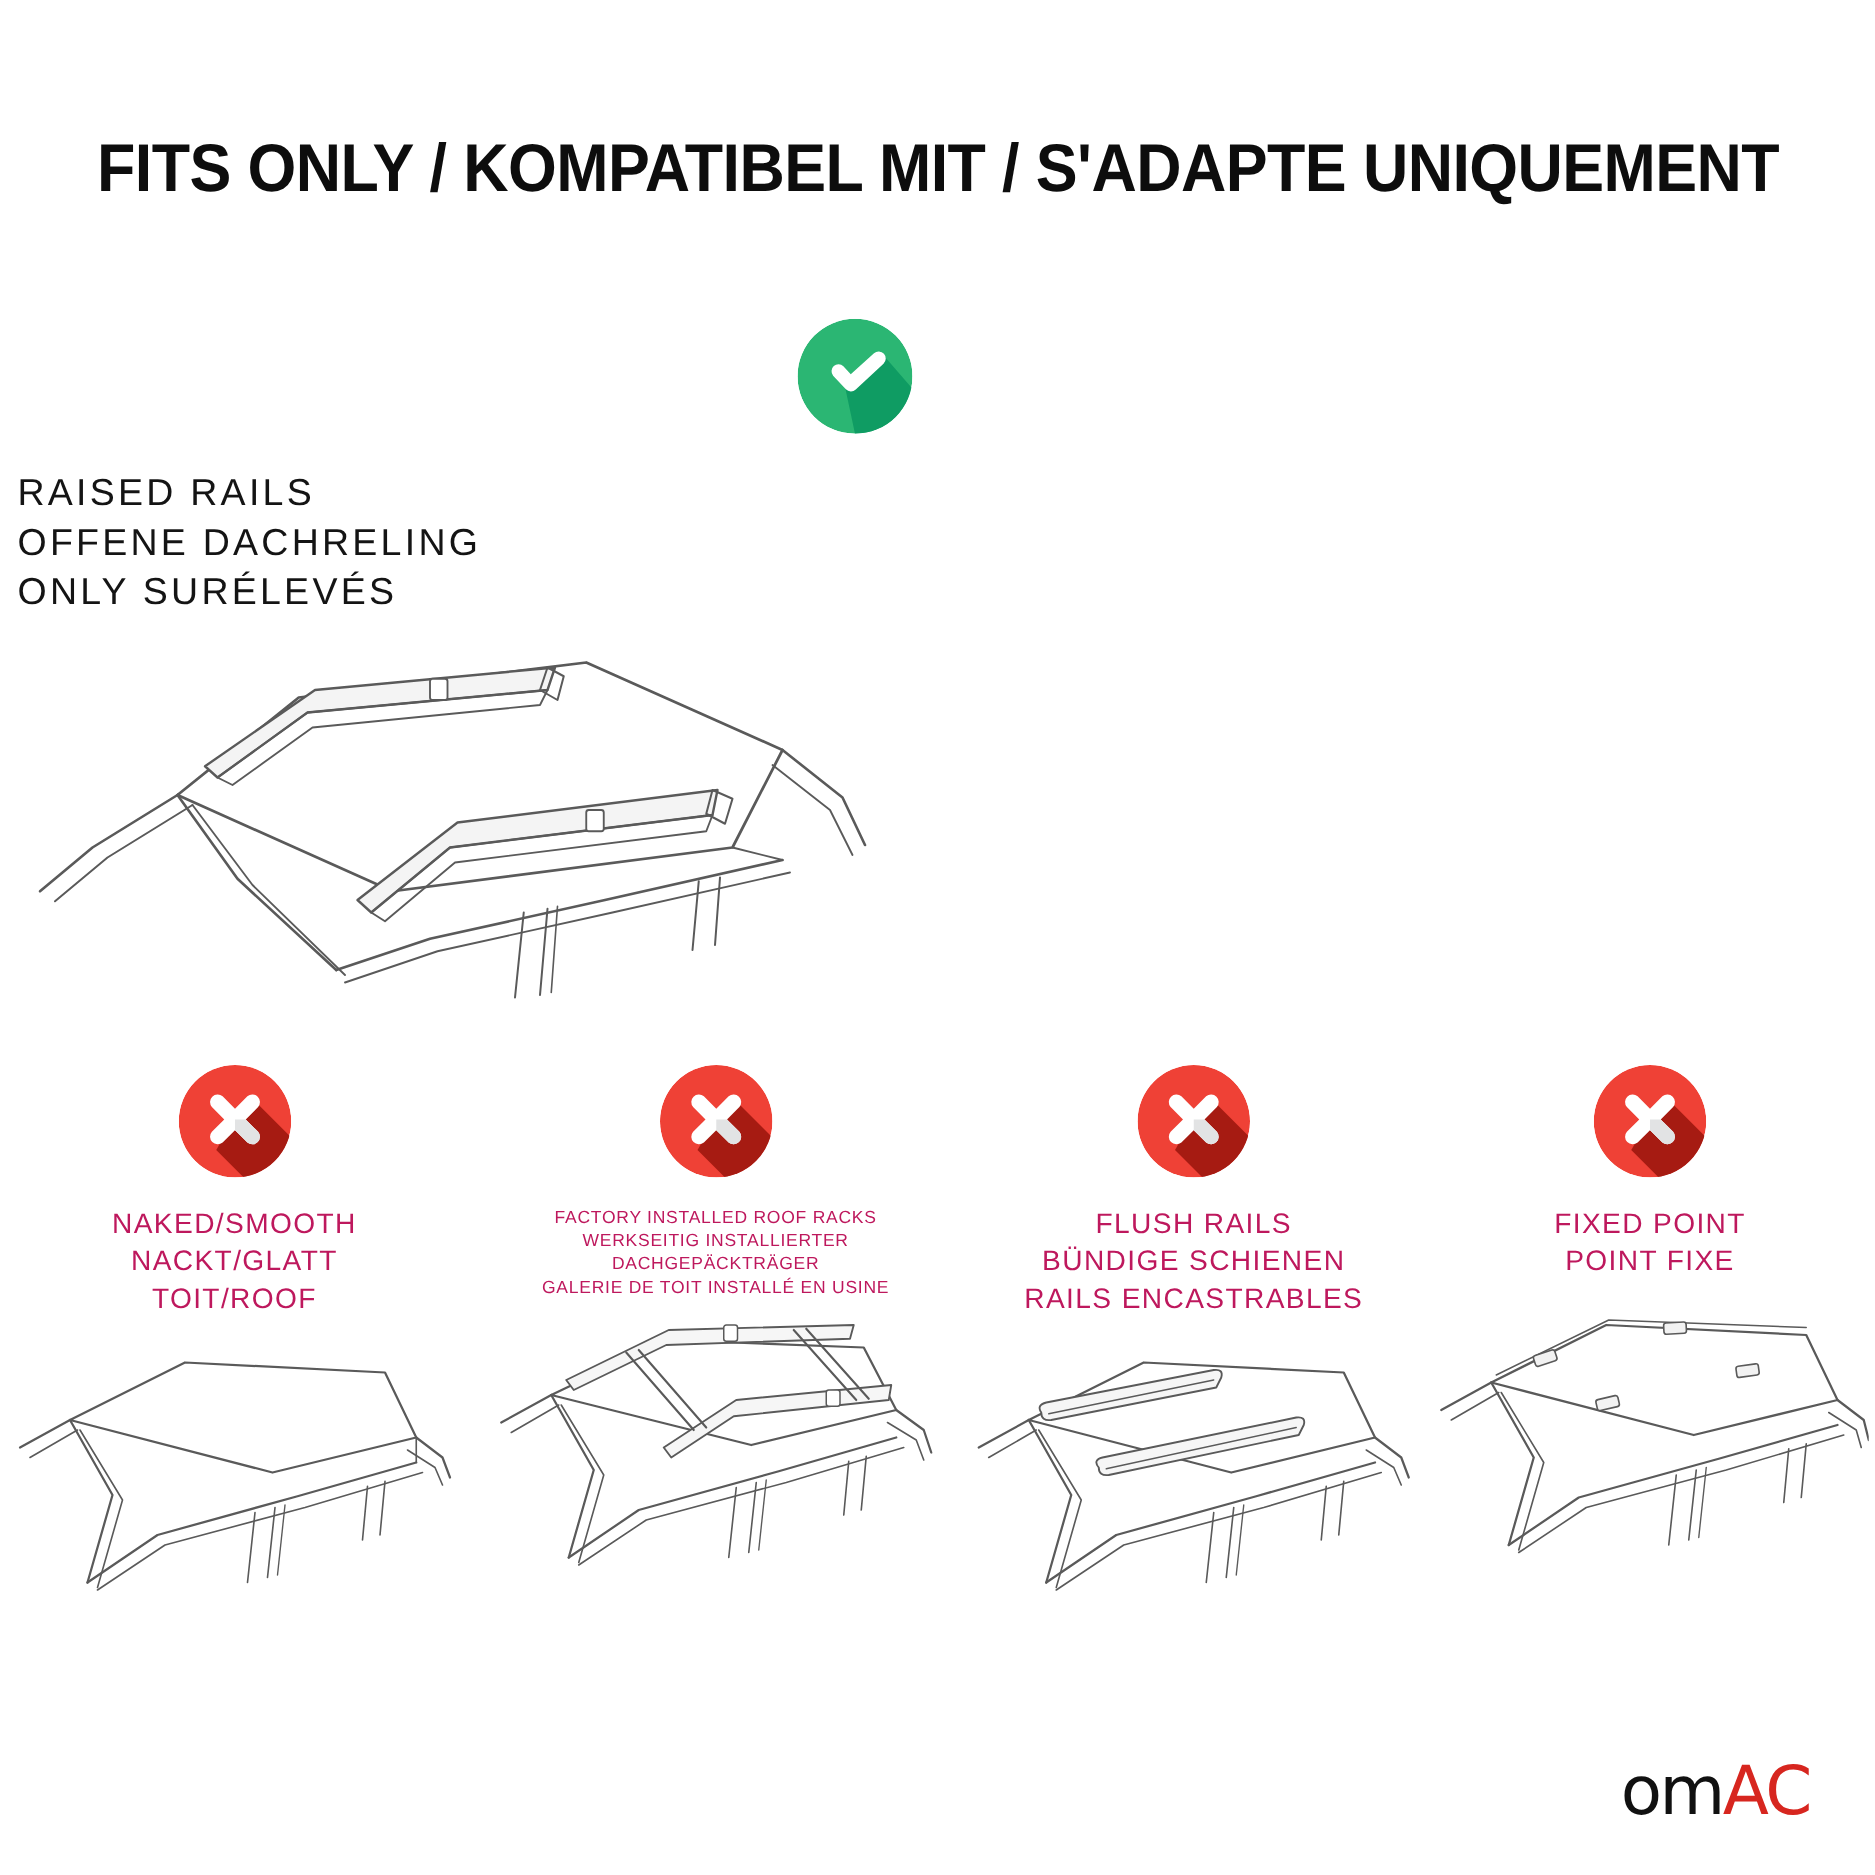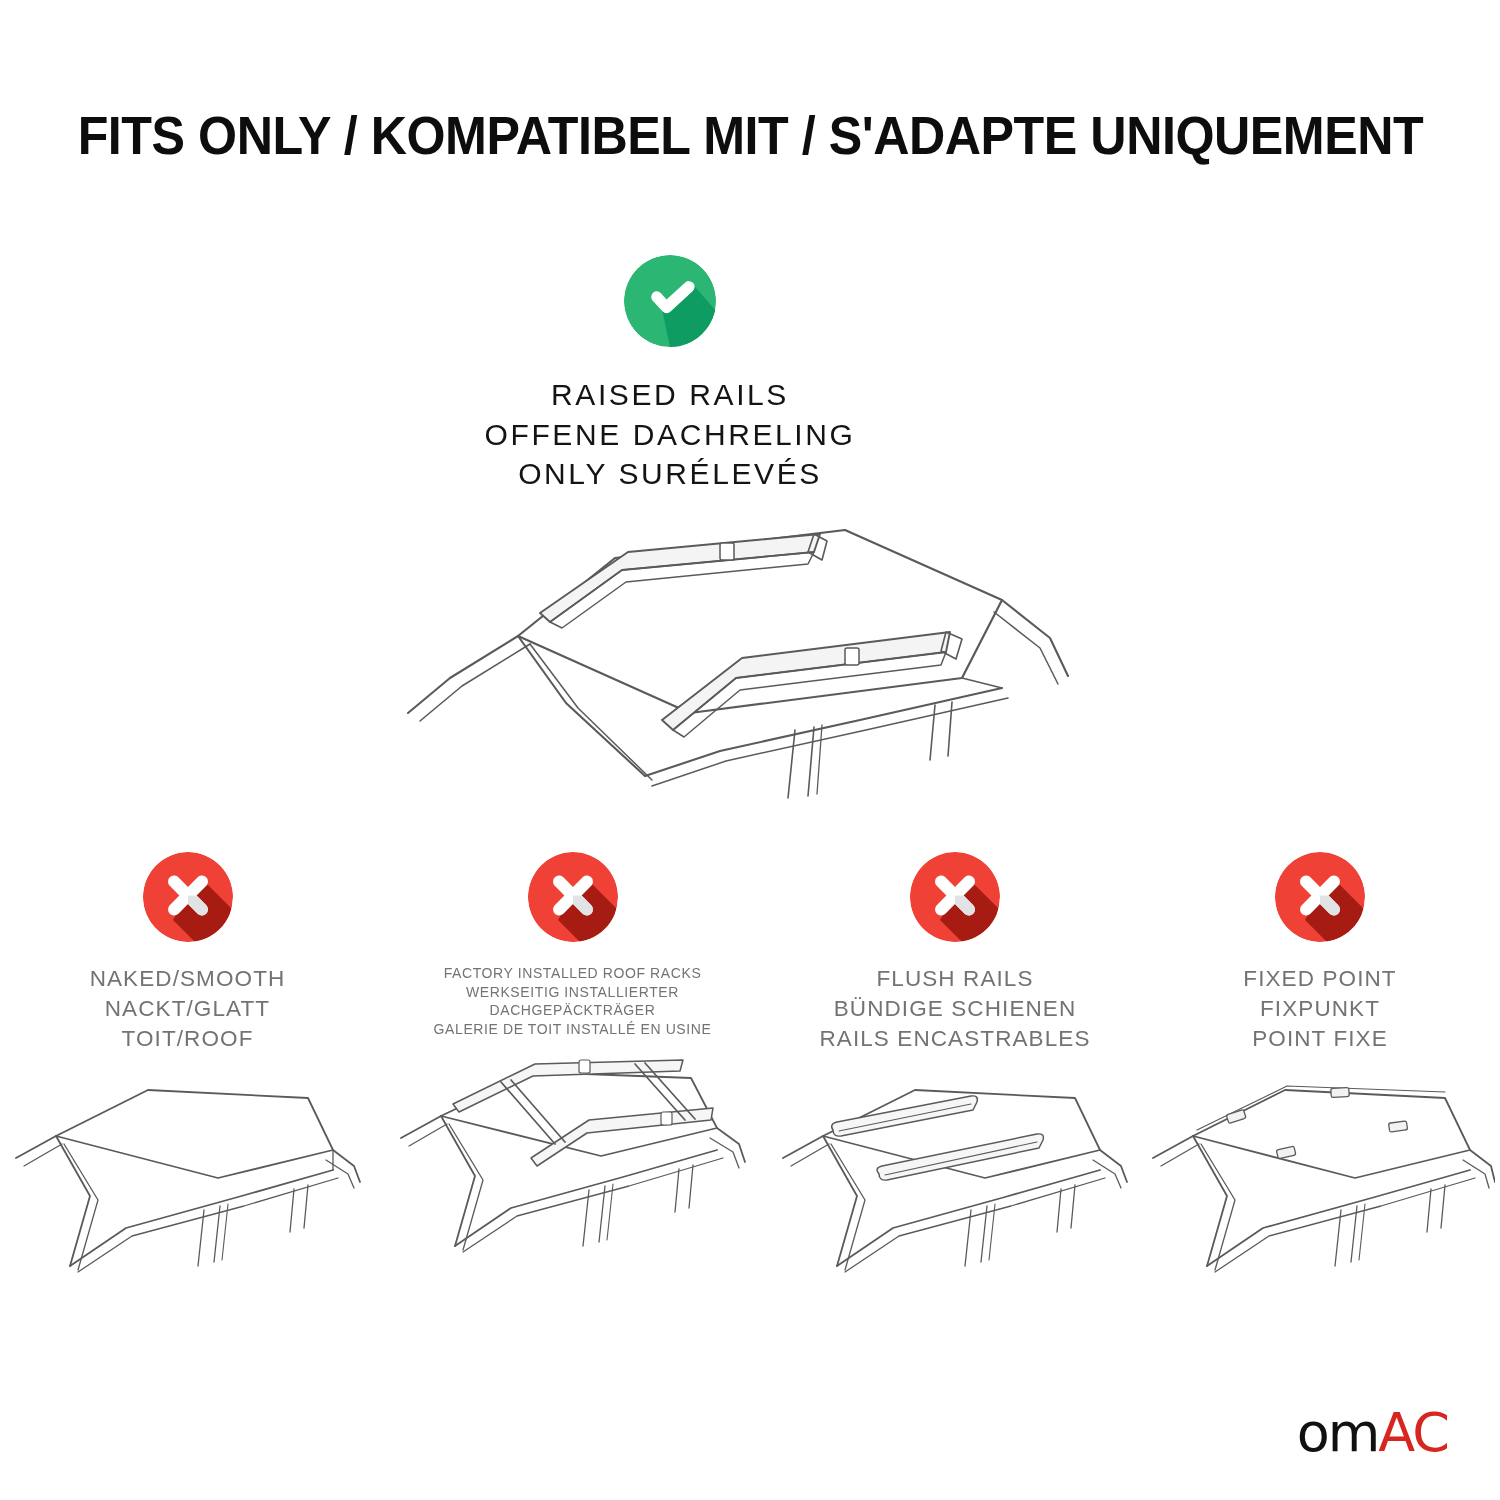--- a/index.html
+++ b/index.html
@@ -35,21 +35,22 @@
     transform-origin: center;
     white-space: nowrap;
   }
 
   
   .hero {
     position: absolute;
     left: 0;
     top: 255px;
     width: 1340px;
-    text-align: center;
+    text-align: left;
+    padding-left: 14px;
   }
   .badge-green {
     position: relative;
     width: 92px;
     height: 92px;
     margin: 0 auto;
   }
   .badge-red {
     position: relative;
     width: 90px;
@@ -97,21 +98,21 @@
   .col-1 { width: 395px; }
   .col-2 { width: 370px; }
   .col-3 { width: 360px; }
 
   .col-label {
     margin-top: 22px;
     font-size: 22.5px;
     line-height: 1.33;
     letter-spacing: 1.1px;
     font-weight: 400;
-    color: #737373;
+    color: #be185d;
     white-space: nowrap;
   }
   .col-label.small {
     font-size: 14px;
     letter-spacing: 0.6px;
   }
   .col-art {
     margin-top: 16px;
     height: 230px;
   }
@@ -332,21 +333,20 @@
         <svg viewBox="0 0 90 90" xmlns="http://www.w3.org/2000/svg">
           <circle cx="45" cy="45" r="45" fill="#ef4136"></circle>
           <path d="M44 44 L60 28 L90 58 L90 90 L52 90 L30 68 Z" fill="#a61b12"></path>
           <path d="M26.5 33.6 a6.1 6.1 0 0 1 8.6 -8.6 L45 34.9 L54.9 25 a6.1 6.1 0 0 1 8.6 8.6 L53.6 43.5 L63.5 53.4 a6.1 6.1 0 0 1 -8.6 8.6 L45 52.1 L35.1 62 a6.1 6.1 0 0 1 -8.6 -8.6 L36.4 43.5 Z" fill="#ffffff"></path>
           <path d="M45 43.5 L53.6 43.5 L63.5 53.4 a6.1 6.1 0 0 1 -8.6 8.6 L45 52.1 Z" fill="#e2e3e4"></path>
         </svg>
       </div>
     </div>
     <div class="col-label">
       <div>FIXED POINT</div>
-      <div>FIXPUNKT</div>
       <div>POINT FIXE</div>
     </div>
     <div class="col-art">
       <svg width="350" height="215" viewBox="0 0 350 215" xmlns="http://www.w3.org/2000/svg" fill="none" stroke="#5a5a5a" stroke-width="1.8" stroke-linecap="round" stroke-linejoin="round">
         <path d="M48 66 L140 20 L300 28 L325 80 L210 108 Z"></path>
         <path d="M52 60 L142 16 L300 22" stroke-width="1.2"></path>
 
         <rect x="82" y="42" width="18" height="9" rx="2" stroke-width="1.3" fill="#f2f2f2" transform="rotate(-18 91 46)"></rect>
         <rect x="186" y="18" width="18" height="9" rx="2" stroke-width="1.3" fill="#f2f2f2" transform="rotate(-3 195 22)"></rect>
         <rect x="132" y="78" width="18" height="9" rx="2" stroke-width="1.3" fill="#f2f2f2" transform="rotate(-13 141 82)"></rect>

